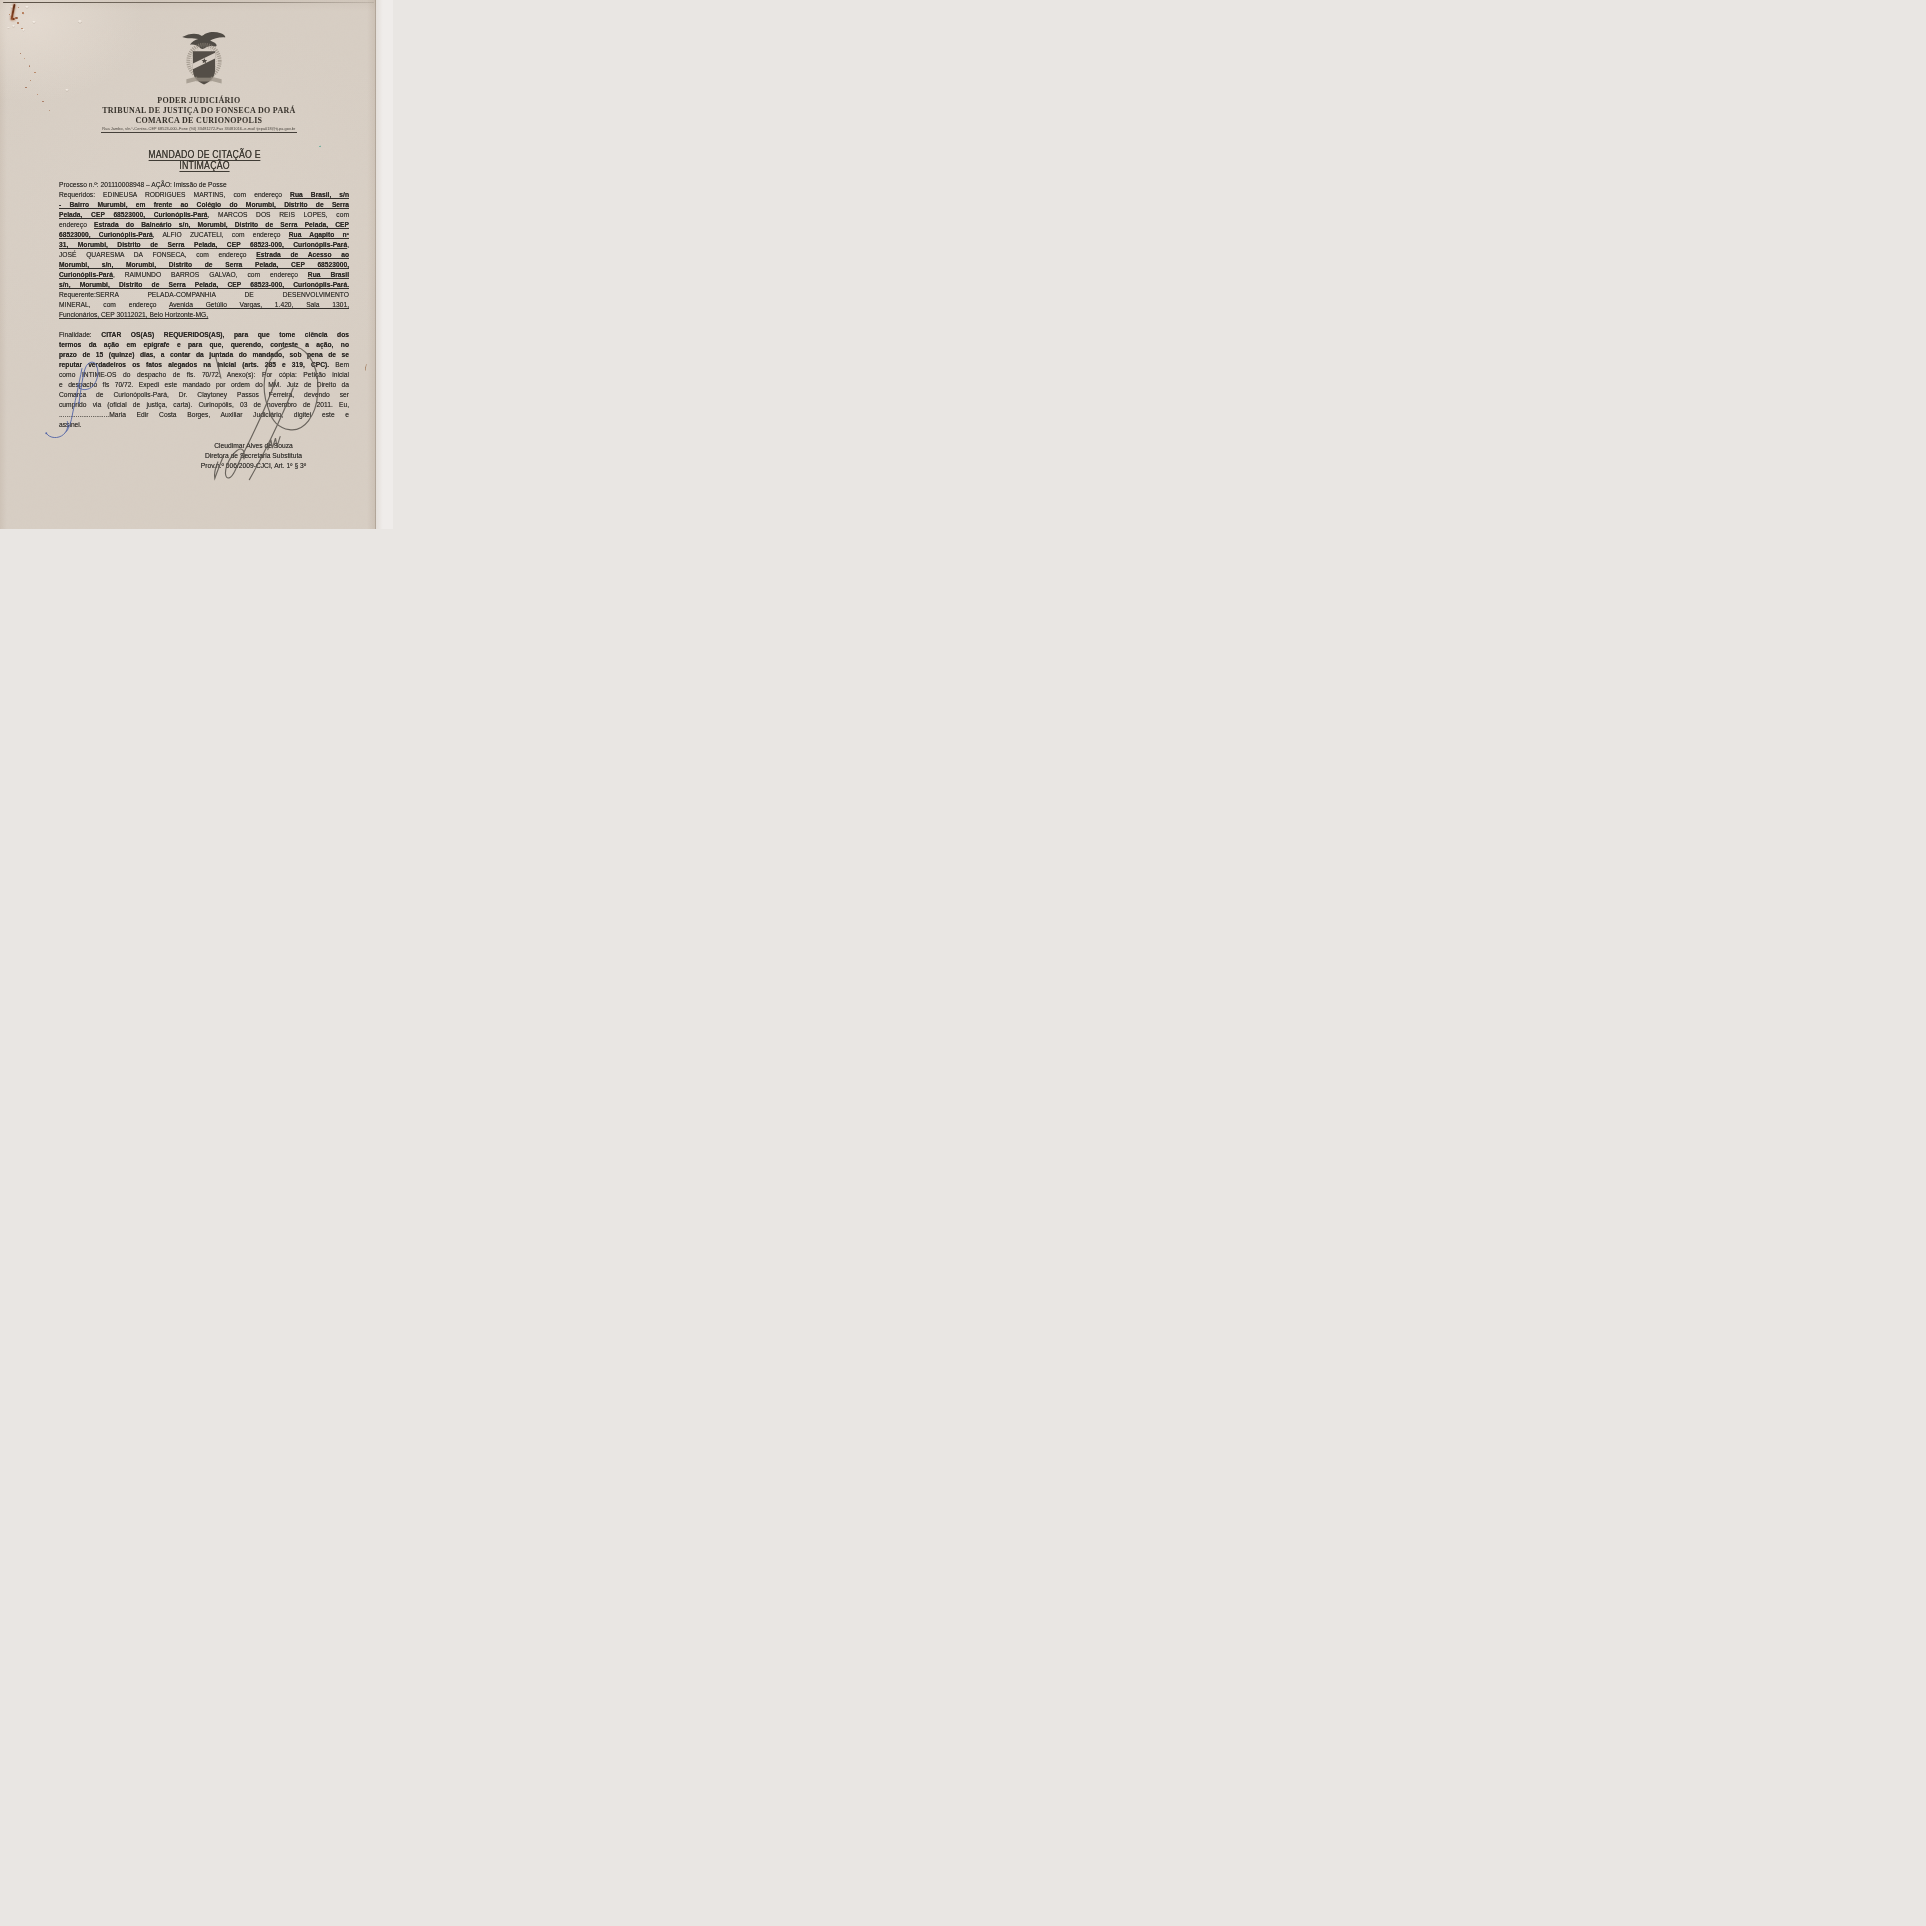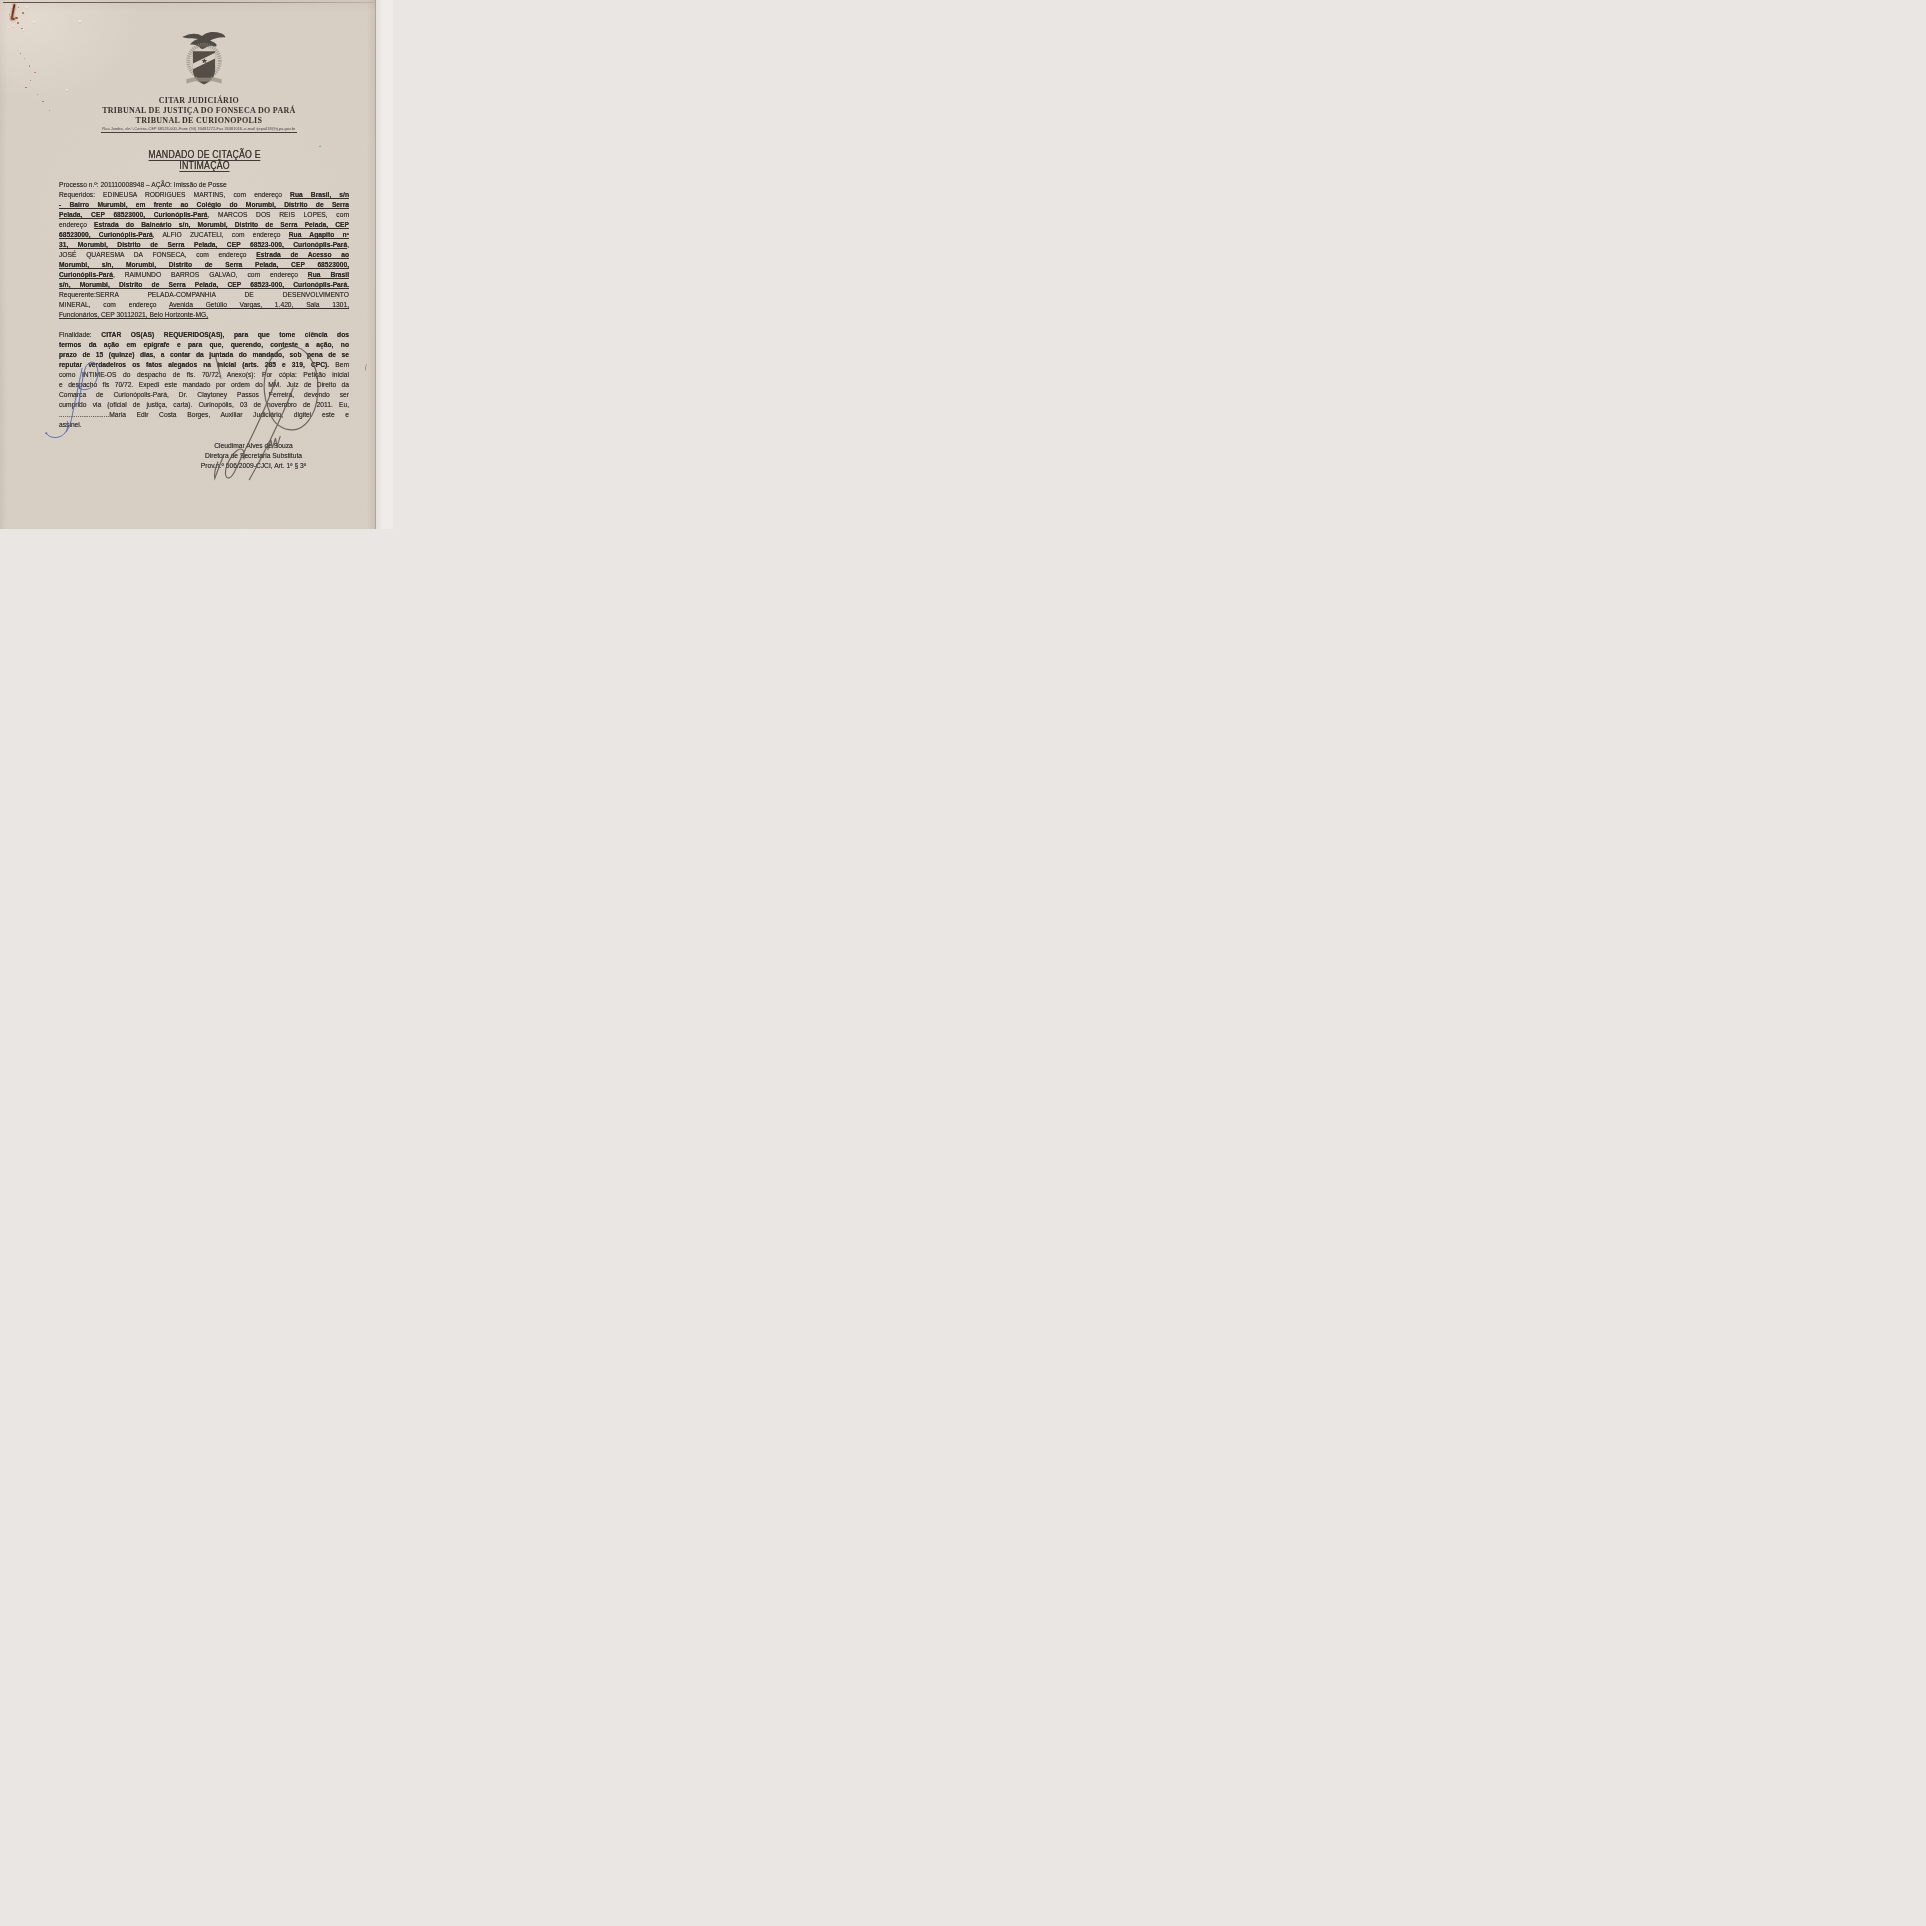--- a/index.html
+++ b/index.html
@@ -118,23 +118,23 @@
       <path d="M33,58 L91,58 L91,104 C91,126 80,138 62,145 C44,138 33,126 33,104 Z" fill="#423d36"></path>
       <polygon points="33,90 91,62 91,77 33,105" fill="#d7cec4"></polygon>
       <path d="M63,76 l2.2,4.6 5,.6 -3.7,3.4 1,4.9 -4.5,-2.5 -4.5,2.5 1,-4.9 -3.7,-3.4 5,-.6 Z" fill="#423d36"></path>
 
       <path d="M16,131 L44,124 L44,135 L16,142 Z" fill="#8d8478" opacity="0.7"></path>
       <path d="M108,131 L80,124 L80,135 L108,142 Z" fill="#8d8478" opacity="0.7"></path>
       <rect x="42" y="127" width="40" height="10" fill="#9a9184" opacity="0.65"></rect>
     </g>
   </svg>
 
-  <div class="hline" style="top:96px">CITAR JUDICIÁRIO</div>
+  <div class="hline" style="top:96px">PODER JUDICIÁRIO</div>
   <div class="hline" style="top:106px">TRIBUNAL DE JUSTIÇA DO FONSECA DO PARÁ</div>
-  <div class="hline" style="top:116px">TRIBUNAL DE CURIONOPOLIS</div>
+  <div class="hline" style="top:116px">COMARCA DE CURIONOPOLIS</div>
   <div class="addr">
     <span>Rua Jambo, s/n.º-Centro–CEP 68523-000–Fone (94) 33481272-Fax 33481016–e-mail tjepa018@tj.pa.gov.br</span>
   </div>
 
   <div class="title">
     <span>MANDADO DE CITAÇÃO E INTIMAÇÃO</span>
   </div>
 
   <div class="para" style="top:180px">
       <div class="tline nj"><span>Processo n.º: 201110008948 – AÇÃO: Imissão de Posse</span></div>

